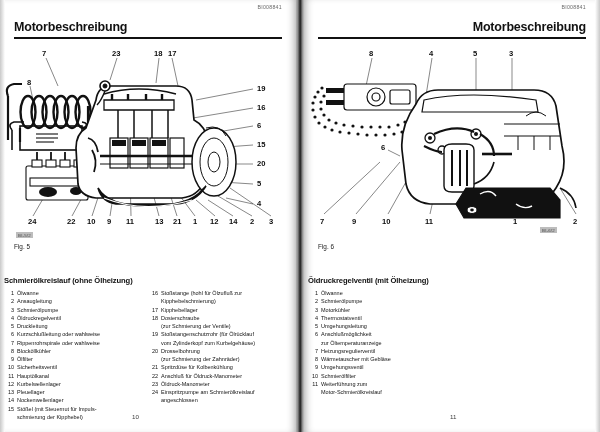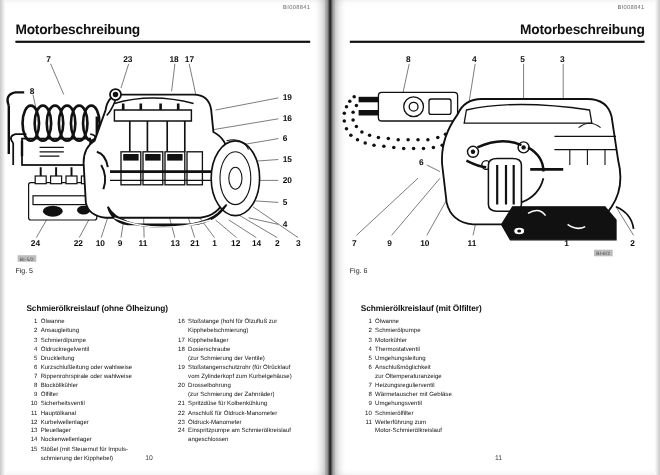--- a/index.html
+++ b/index.html
@@ -52,21 +52,21 @@
   .figlabel{
     position:absolute;font-size:6.4px;color:#1a1a1a;
   }
   .chip{
     position:absolute;
     font-size:4.4px;color:#4a4a4a;background:#bdbdbd;
     padding:.5px 2px;letter-spacing:.2px;
   }
 
   
-  .listbox{position:absolute;left:24px;right:12px;top:276px;}
+  .listbox{position:absolute;left:4px;right:12px;top:276px;}
   .list-title{
     font-size:7.6px;font-weight:bold;color:#101010;margin-bottom:4px;
     letter-spacing:-.1px;
   }
   .cols{display:flex;gap:8px;}
   .col{flex:1;}
   .it{display:flex;font-size:5.5px;line-height:1.5;color:#131313;}
   .it .n{width:10px;text-align:right;flex:0 0 10px;padding-right:3px;}
   .it .x{flex:1;}
   .sub{padding-left:13px;font-size:5.5px;line-height:1.5;color:#131313;}
@@ -515,21 +515,21 @@
       <div class="callout" style="left:78px;top:180px;">10</div>
       <div class="callout" style="left:121px;top:180px;">11</div>
       <div class="callout" style="left:209px;top:180px;">1</div>
       <div class="callout" style="left:269px;top:180px;">2</div>
     </div>
 
     <div class="chip" style="left:236px;top:227px;">BI-6/2</div>
     <div class="figlabel" style="left:14px;top:243px;">Fig. 6</div>
 
     <div class="listbox">
-      <div class="list-title">Schmierölkreislauf (mit Ölfilter)</div>
+      <div class="list-title">Öldruckregelventil (mit Ölheizung)</div>
       <div class="cols">
         <div class="col">
           <div class="it">
               <span class="n">1</span>
               <span class="x">Ölwanne</span>
             </div>
           <div class="it">
               <span class="n">2</span>
               <span class="x">Schmierölpumpe</span>
             </div>

